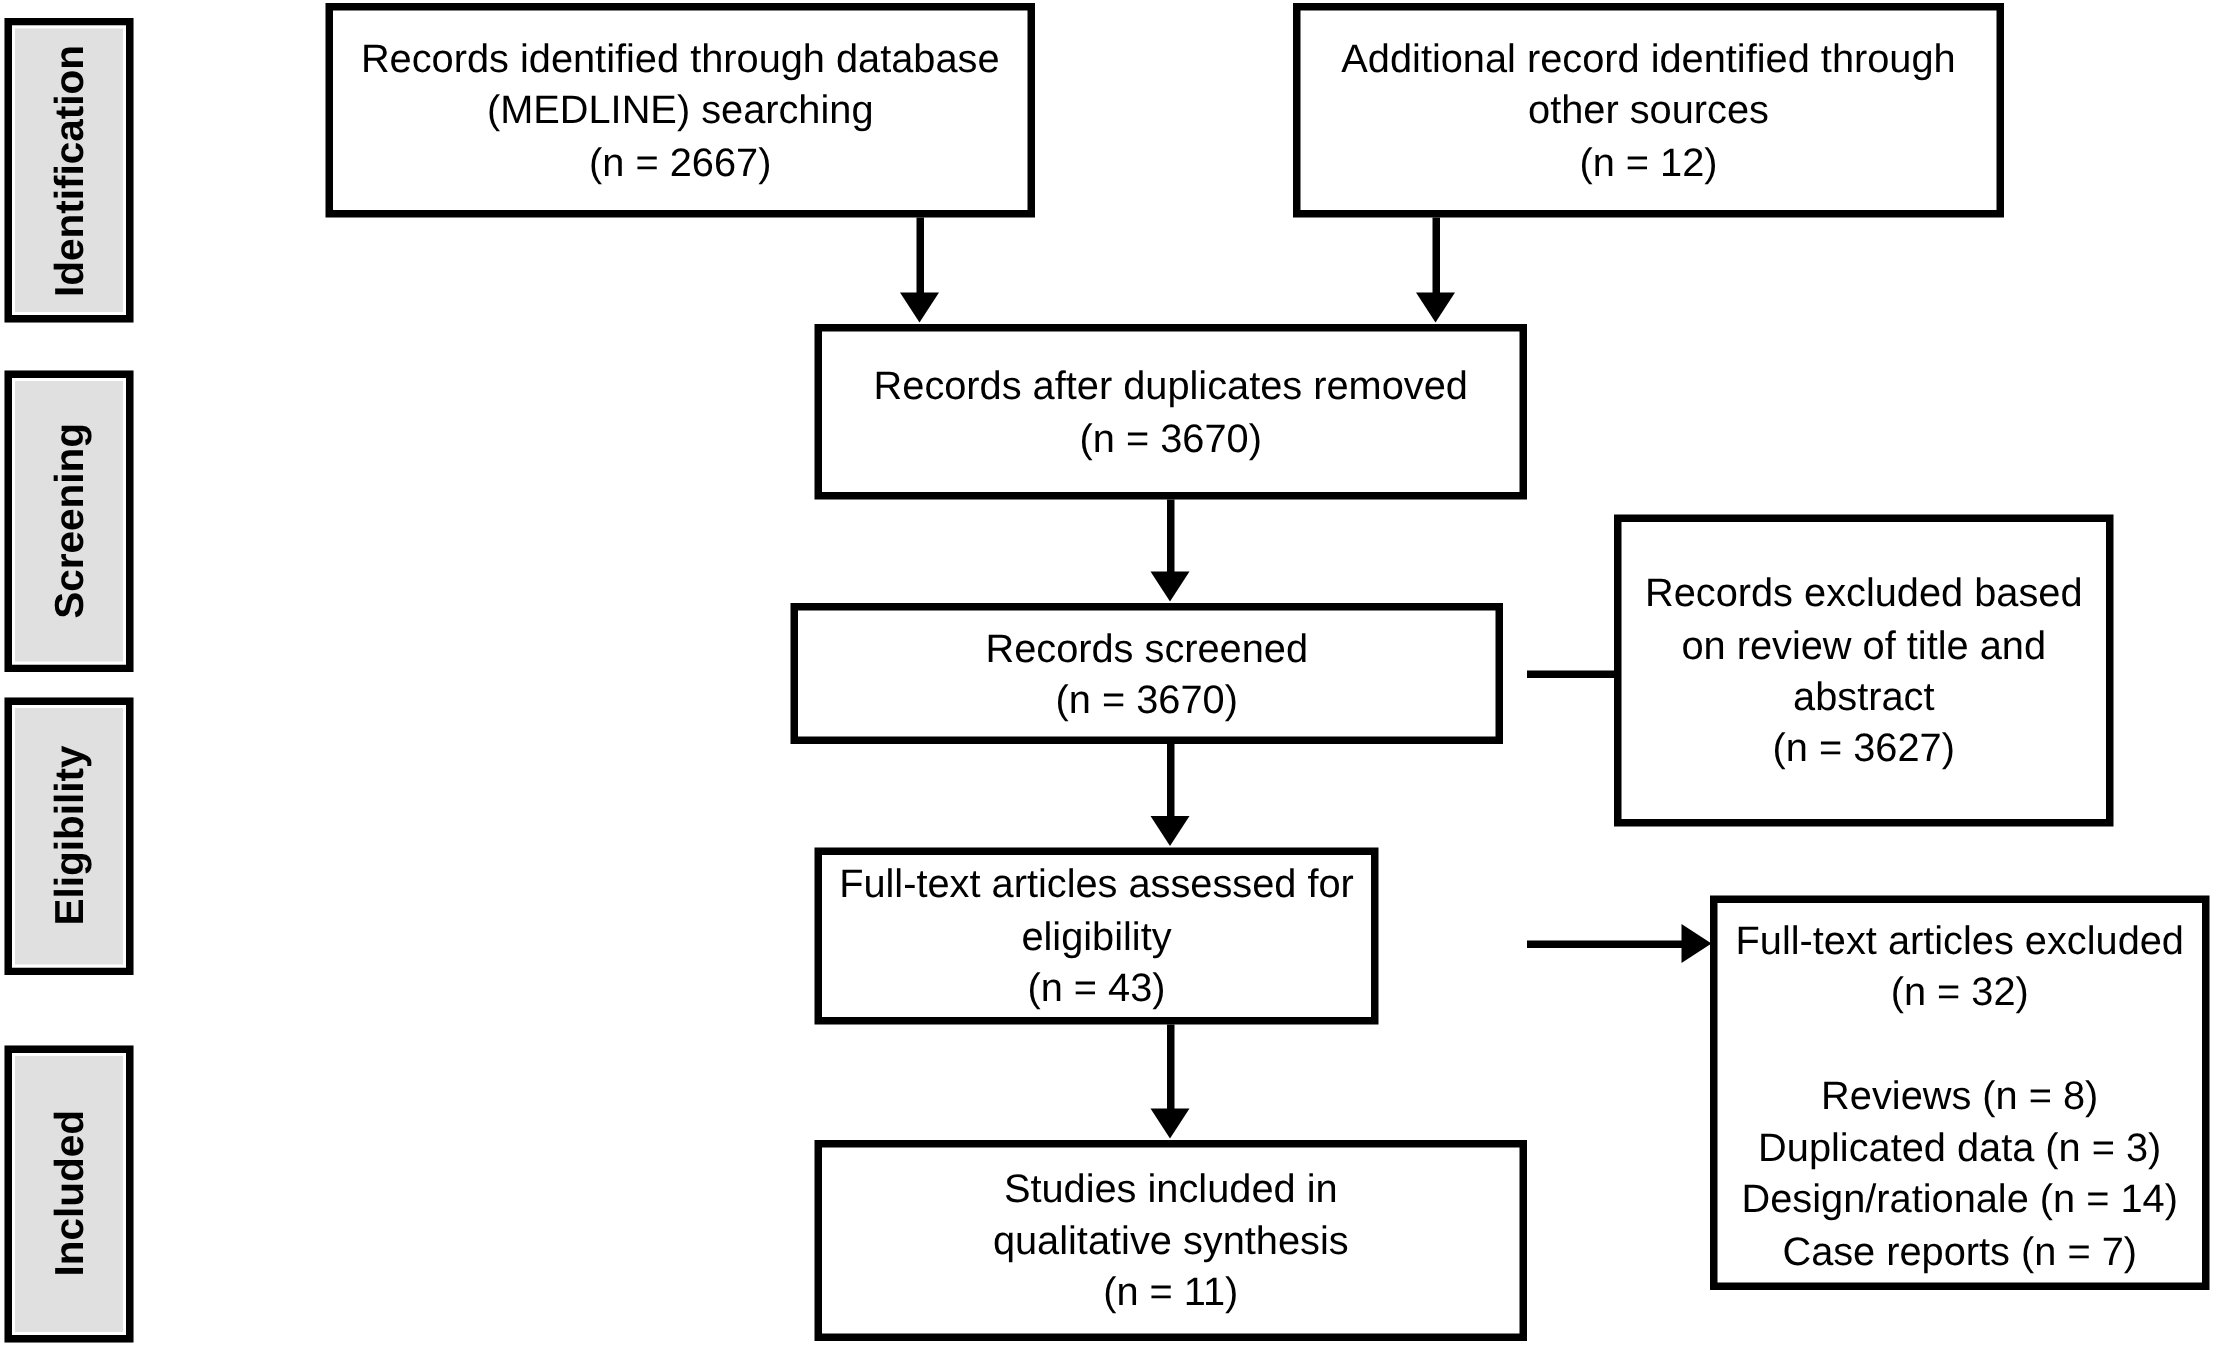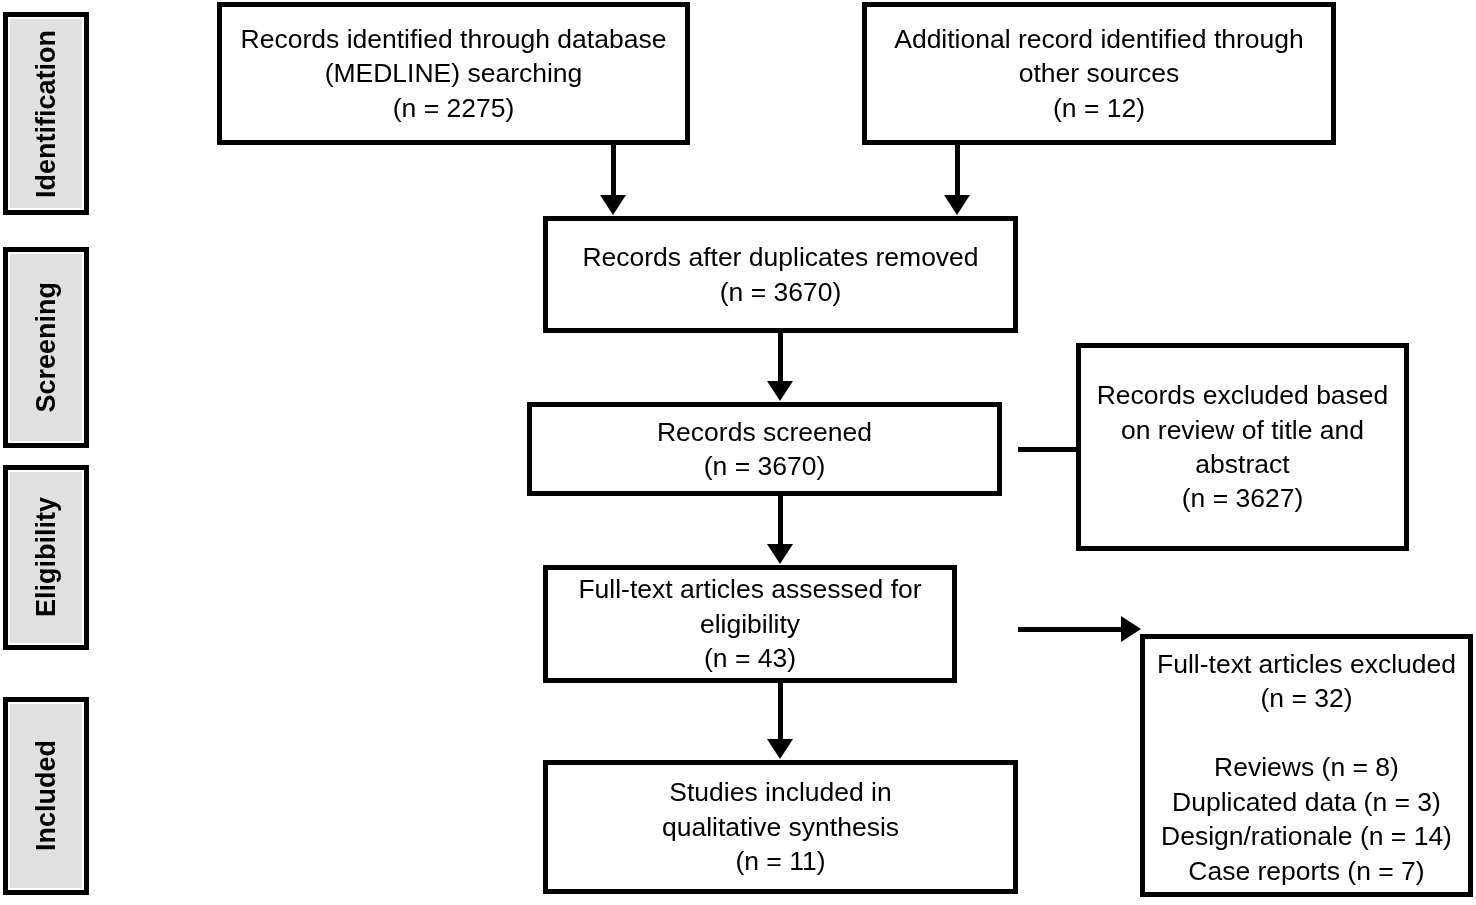--- a/index.html
+++ b/index.html
@@ -50,21 +50,20 @@
   }
   .flow-text {
     font-size: 26.5px;
     line-height: 1.30;
     color: #000000;
     padding: 0 8px;
     white-space: pre-line;
   }
   .flow-box.topaligned {
     align-items: flex-start;
-    margin-top: 37px;
   }
   .flow-box.topaligned .flow-text {
     padding-top: 8px;
   }
   
   .vline {
     position: absolute;
     background: #000000;
     width: 5px;
   }
@@ -107,21 +106,21 @@
     <span class="stage-label">Eligibility</span>
   </div>
 
   <div class="stage-box" style="left:3px; top:697px; width:86px; height:198px;">
     <span class="stage-label">Included</span>
   </div>
 
   <div class="flow-box" style="left:217px; top:2px; width:473px; height:143px;">
     <span class="flow-text">Records identified through database
 (MEDLINE) searching
-(n = 2275)</span>
+(n = 2667)</span>
   </div>
 
   <div class="flow-box" style="left:862px; top:2px; width:474px; height:143px;">
     <span class="flow-text">Additional record identified through
 other sources
 (n = 12)</span>
   </div>
 
   <div class="vline" style="left:611px; top:145px; height:52px;"></div>
   <div class="arrow-down" style="left:600px; top:195px;"></div>
@@ -148,21 +147,21 @@
   <div class="flow-box" style="left:1076px; top:343px; width:333px; height:208px;">
     <span class="flow-text">Records excluded based
 on review of title and
 abstract
 (n = 3627)</span>
   </div>
 
   <div class="vline" style="left:778px; top:496px; height:50px;"></div>
   <div class="arrow-down" style="left:767px; top:544px;"></div>
 
-  <div class="flow-box" style="left:543px; top:565px; width:414px; height:118px;">
+  <div class="flow-box" style="left:543px; top:565px; width:376px; height:118px;">
     <span class="flow-text">Full-text articles assessed for
 eligibility
 (n = 43)</span>
   </div>
 
   <div class="hline" style="left:1018px; top:627px; width:105px;"></div>
   <div class="arrow-right" style="left:1121px; top:616px;"></div>
 
   <div class="flow-box topaligned" style="left:1140px; top:597px; width:333px; height:263px;">
     <span class="flow-text">Full-text articles excluded

